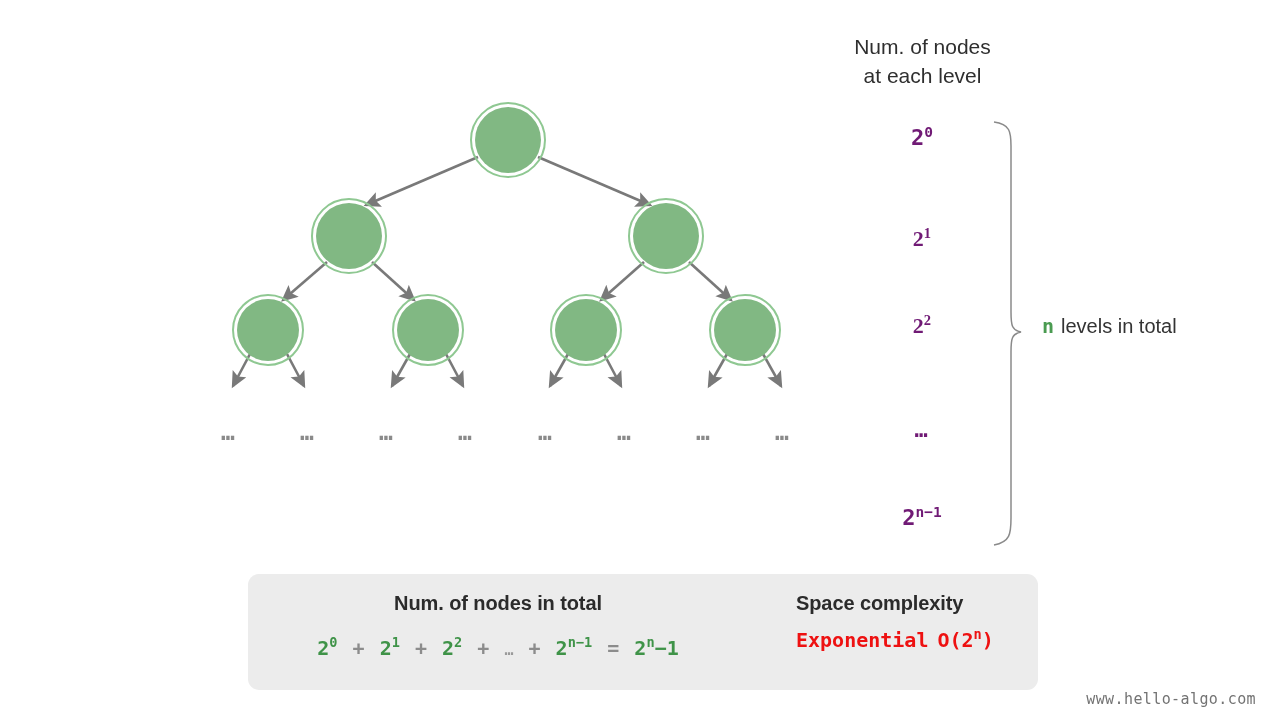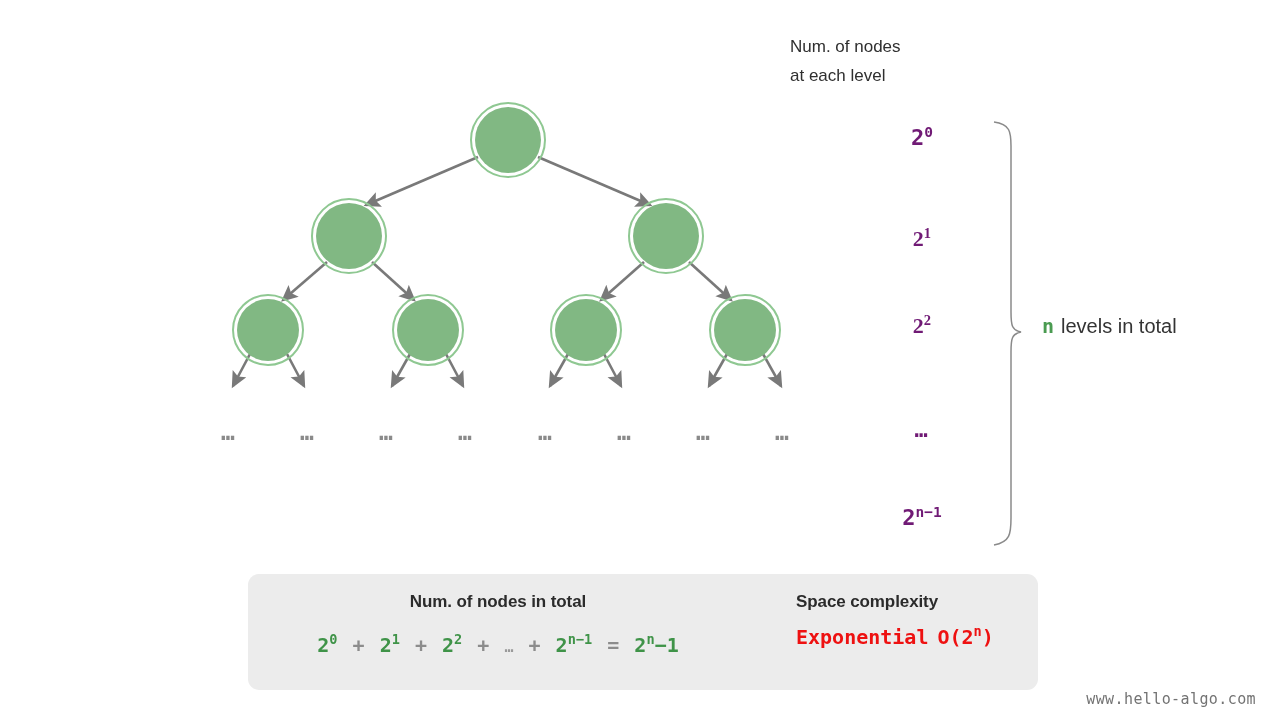--- a/index.html
+++ b/index.html
@@ -23,21 +23,22 @@
     height: 720px;
   }
 
   .abs { position: absolute; }
 
   
   .col-title {
     left: 790px;
     top: 32px;
     width: 265px;
-    font-size: 17px;
+    text-align: center;
+    font-size: 21px;
     line-height: 29px;
     color: #2f2f2f;
     white-space: pre-line;
   }
 
   
   .lvl-label {
     width: 120px;
     left: 862px;
     text-align: center;
@@ -87,21 +88,21 @@
     top: 18px;
     width: 500px;
     text-align: center;
   }
   .sum-right {
     left: 548px;
     top: 18px;
     width: 242px;
   }
   .sum-head {
-    font-size: 17px;
+    font-size: 20px;
     font-weight: bold;
     color: #2b2b2b;
     letter-spacing: -0.1px;
   }
   .sum-formula {
     margin-top: 21px;
     font-family: "DejaVu Sans Mono", "Liberation Mono", monospace;
     font-weight: bold;
     font-size: 20px;
     color: #3f9348;

